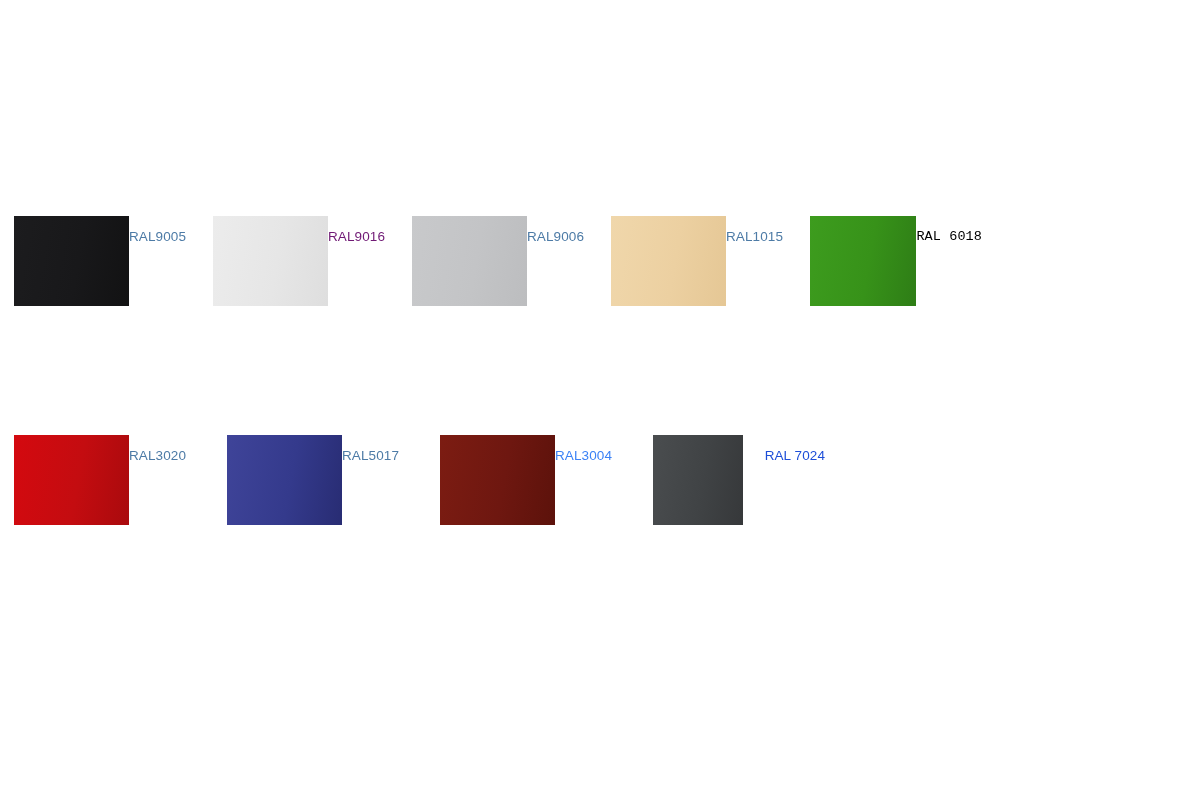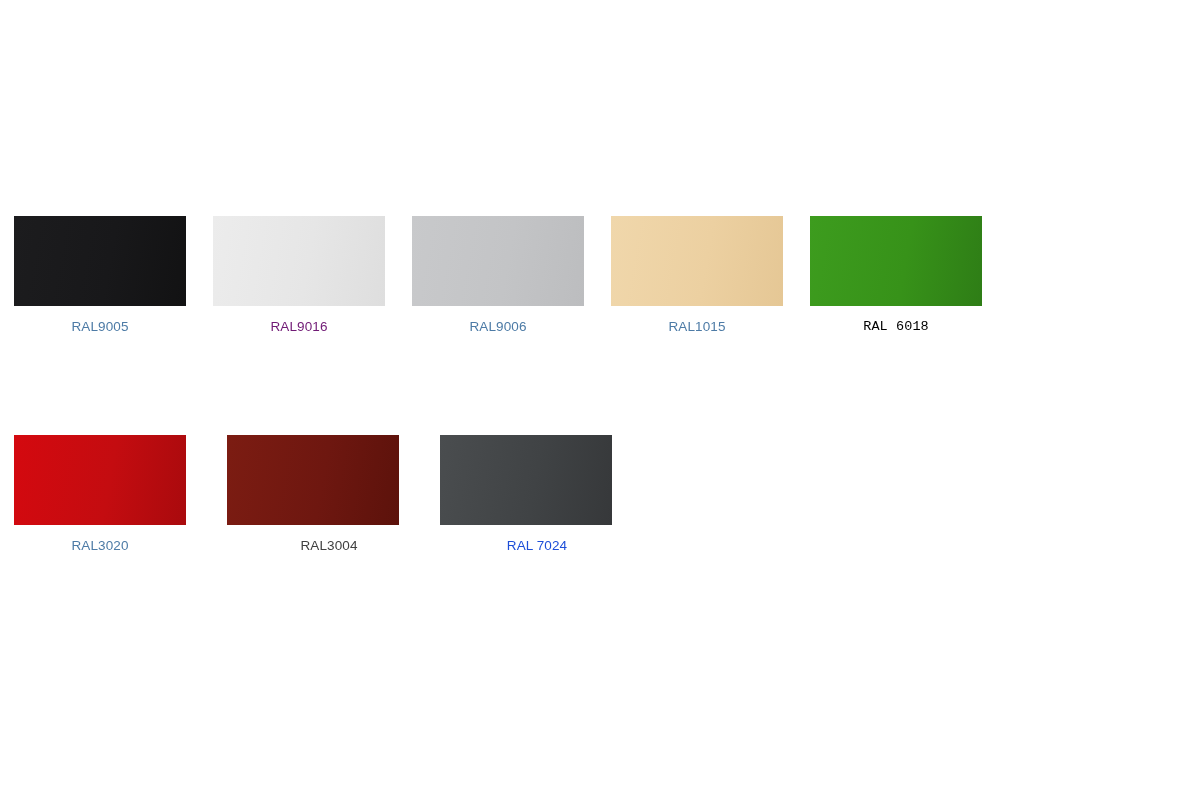--- a/index.html
+++ b/index.html
@@ -25,22 +25,22 @@
     display: flex;
     flex-direction: row;
     gap: 27px;
   }
   #swatch-row-1 { top: 216px; }
   #swatch-row-2 { top: 435px; gap: 41px; }
 
   .swatch-cell {
     width: 172px;
     display: flex;
-    flex-direction: column;
-    align-items: center;
+    flex-direction: row;
+    align-items: flex-start;
   }
   .swatch-chip {
     width: 172px;
     height: 90px;
     box-sizing: border-box;
   }
   .swatch-label {
     margin-top: 12px;
     font-size: 13.5px;
     letter-spacing: 0.1px;
@@ -84,24 +84,28 @@
 
   </div>
 
   <div class="swatch-row" id="swatch-row-2">
 
     <div class="swatch-cell">
       <div class="swatch-chip" style="background: linear-gradient(100deg, rgb(212, 9, 15) 0%, rgb(196, 12, 16) 55%, rgb(169, 10, 13) 100%);"></div>
       <div class="swatch-label" style="color: rgb(77, 123, 166);">RAL3020</div>
     </div>
 
+    <div class="swatch-cell">
+      <div class="swatch-chip" style="background: linear-gradient(100deg, rgb(63, 68, 153) 0%, rgb(52, 58, 140) 55%, rgb(40, 44, 115) 100%);"></div>
+      <div class="swatch-label" style="color: rgb(77, 123, 166);">RAL5017</div>
+    </div>
 
     <div class="swatch-cell">
       <div class="swatch-chip" style="background: linear-gradient(100deg, rgb(124, 28, 18) 0%, rgb(110, 23, 16) 55%, rgb(92, 18, 11) 100%);"></div>
-      <div class="swatch-label" style="color: #404040; padding-left: 32px;">RAL3004</div>
+      <div class="swatch-label" style="color: #3b82f6;">RAL3004</div>
     </div>
 
     <div class="swatch-cell">
       <div class="swatch-chip" style="background: linear-gradient(100deg, rgb(74, 77, 79) 0%, rgb(64, 67, 69) 55%, rgb(54, 56, 58) 100%);"></div>
       <div class="swatch-label" style="color: #1d4ed8; margin-left: 22px;">RAL 7024</div>
     </div>
 
   </div>
 
 </div>

